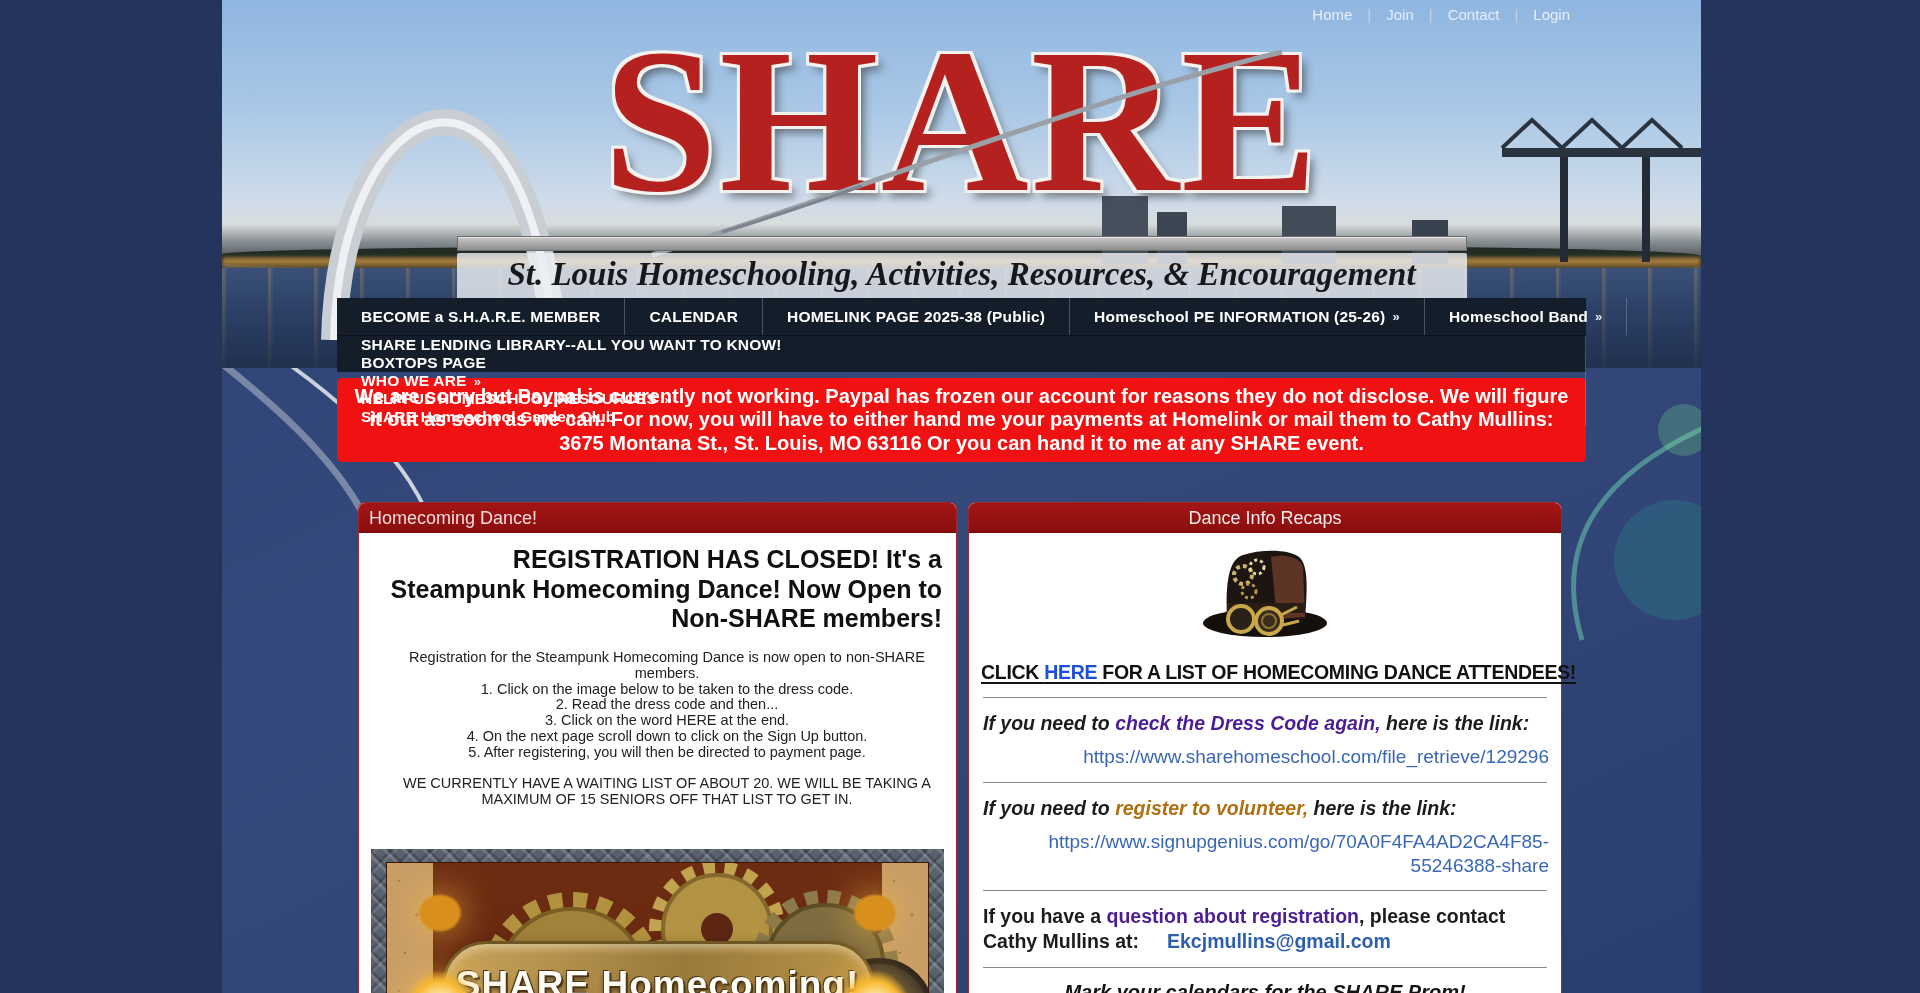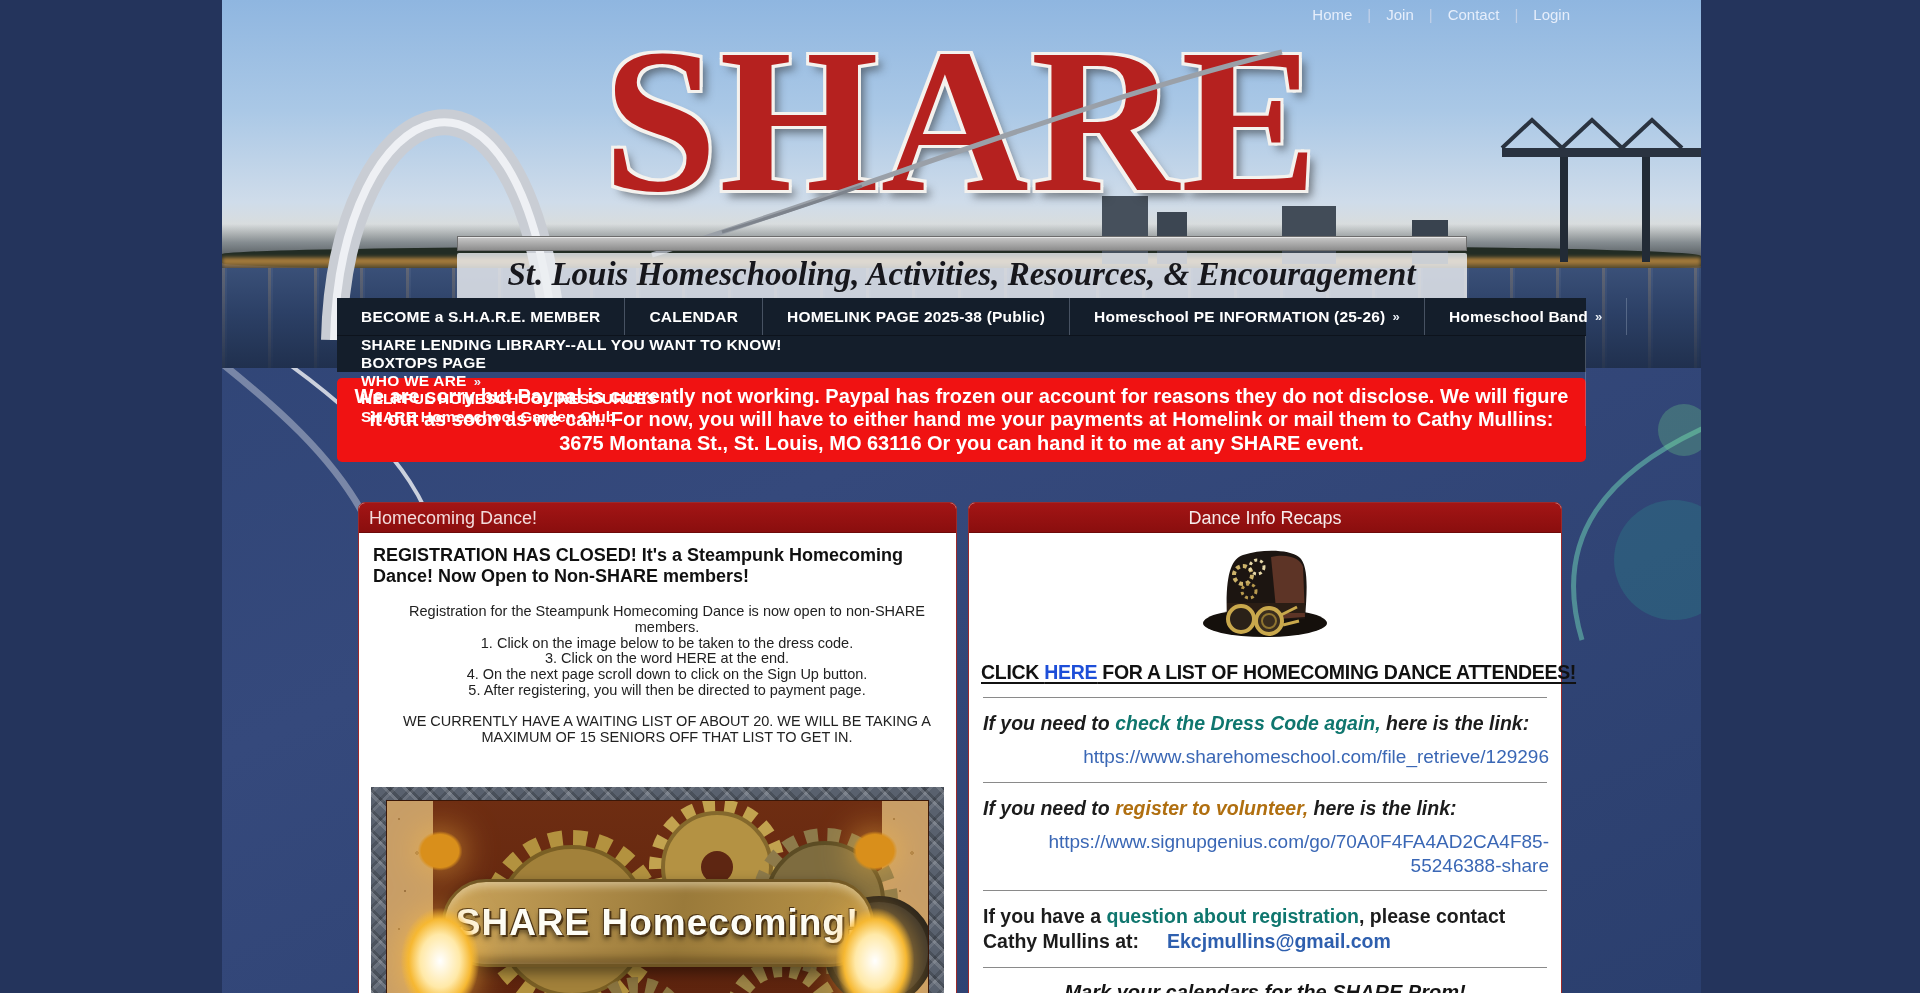--- a/index.html
+++ b/index.html
@@ -55,21 +55,21 @@
   .cards { display:flex; gap:11px; margin:40px 0 0 136px; align-items:flex-start; }
   .card { background:#ffffff; border:1px solid #9c2a2a; border-radius:7px 7px 0 0; }
   .card-left { width:599px; }
   .card-right { width:594px; }
   .card-header { height:30px; background:linear-gradient(180deg,#a31515,#8a0e0e); border-bottom:1px solid #6e0a0a;
     border-radius:6px 6px 0 0; color:#f3dcdc; font-size:18px; line-height:30px; padding:0 10px; }
   .card-header.centered { text-align:center; color:#f6ecec; }
 
   
   .lc-body { padding:6px 10px 0; color:#1f1f1f; }
-  .lc-headline { font-size:18px; font-weight:bold; text-align:left; line-height:1.18; margin:6px 4px 16px; color:#101010; }
+  .lc-headline { font-size:25px; font-weight:bold; text-align:right; line-height:1.18; margin:6px 4px 16px; color:#101010; }
   .lc-line { font-size:14.5px; line-height:1.1; text-align:center; color:#222222;margin-left:19px; }
   .lc-gap { height:15px; }
   .sp-frame { margin:26px 2px 0; padding:13px 15px; background-color:#59616e;
     background-image:repeating-linear-gradient(45deg, rgba(255,255,255,.14) 0 3px, rgba(0,0,0,.18) 3px 6px, transparent 6px 14px),
                      repeating-linear-gradient(-45deg, rgba(255,255,255,.10) 0 3px, rgba(0,0,0,.15) 3px 6px, transparent 6px 14px); }
   .sp-img { position:relative; height:300px; overflow:hidden; background:linear-gradient(180deg,#6e2d12,#551f0c); border:1px solid #3a1708; cursor:pointer; }
   .cork { position:absolute; top:0; bottom:0; width:46px; background:#c89e67;
     background-image:radial-gradient(3px 3px at 12px 18px, #a87c44 40%, transparent 45%),
                      radial-gradient(4px 4px at 30px 52px, #b08449 40%, transparent 45%),
                      radial-gradient(3px 3px at 18px 90px, #9d7340 40%, transparent 45%); background-size:46px 110px; }
@@ -89,21 +89,21 @@
 
   
   .rc-body { padding:4px 12px 0; color:#1c1c1c; }
   .hat-wrap { width:160px; margin:8px auto 2px; }
   .attendees { margin:16px 0 0; text-align:center; font-size:19.5px; font-weight:bold; letter-spacing:-.3px; white-space:nowrap;
     color:#111; text-decoration:underline; text-decoration-thickness:2px; text-underline-offset:3px; }
   .attendees .here { color:#1d4ed8; cursor:pointer; }
   .rc-hr { border:none; border-top:1px solid #8a8a8a; margin:13px 2px; }
   .info-line { margin:2px 2px 4px; font-size:19.5px; font-weight:bold; line-height:1.28; }
   .info-line.italic { font-style:italic; }
-  .hl-darkred { color:#0f766e; }
+  .hl-darkred { color:#4c1d95; }
   .hl-gold { color:#b06f10; }
   .rc-link { margin:9px 0 10px; text-align:right; font-size:19px; color:#3a67b5; line-height:1.25; cursor:pointer; overflow-wrap:break-word; }
   .email-link { color:#2e5fae; cursor:pointer; padding-left:28px; }
   .prom-line { margin:10px 0 12px; text-align:center; font-size:20px; font-weight:bold; font-style:italic; color:#141414; }
 </style>
 </head>
 <body>
 
 <div class="page">
   <div class="wrapper">
@@ -206,20 +206,21 @@
       <div class="alert">We are sorry but Paypal is currently not working. Paypal has frozen our account for reasons they do not disclose. We will figure it out as soon as we can. For now, you will have to either hand me your payments at Homelink or mail them to Cathy Mullins: 3675 Montana St., St. Louis, MO 63116 Or you can hand it to me at any SHARE event.</div>
 
       <div class="cards">
 
         <div class="card card-left">
           <div class="card-header">Homecoming Dance!</div>
           <div class="lc-body">
             <div class="lc-headline">REGISTRATION HAS CLOSED! It's a Steampunk Homecoming Dance! Now Open to Non-SHARE members!</div>
             <div class="lc-line">Registration for the Steampunk Homecoming Dance is now open to non-SHARE members.</div>
             <div class="lc-line">1. Click on the image below to be taken to the dress code.</div>
+            <div class="lc-line">2. Read the dress code and then...</div>
             <div class="lc-line">3. Click on the word HERE at the end.</div>
             <div class="lc-line">4. On the next page scroll down to click on the Sign Up button.</div>
             <div class="lc-line">5. After registering, you will then be directed to payment page.</div>
             <div class="lc-gap"></div>
             <div class="lc-line">WE CURRENTLY HAVE A WAITING LIST OF ABOUT 20. WE WILL BE TAKING A MAXIMUM OF 15 SENIORS OFF THAT LIST TO GET IN.</div>
             <div class="lc-gap"></div>
 
             <div class="sp-frame">
               <div class="sp-img">
                 <div class="cork left"></div>

